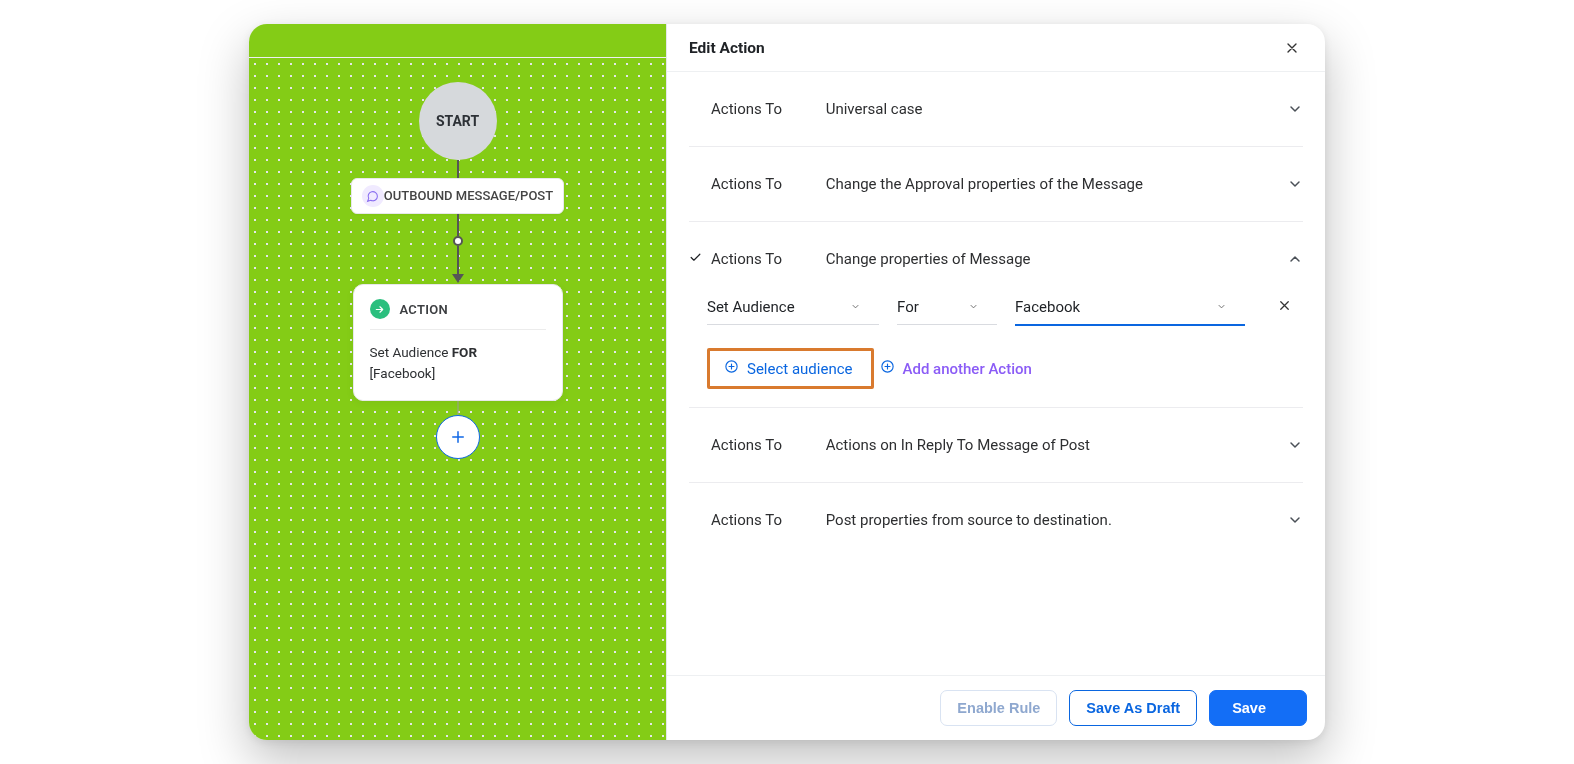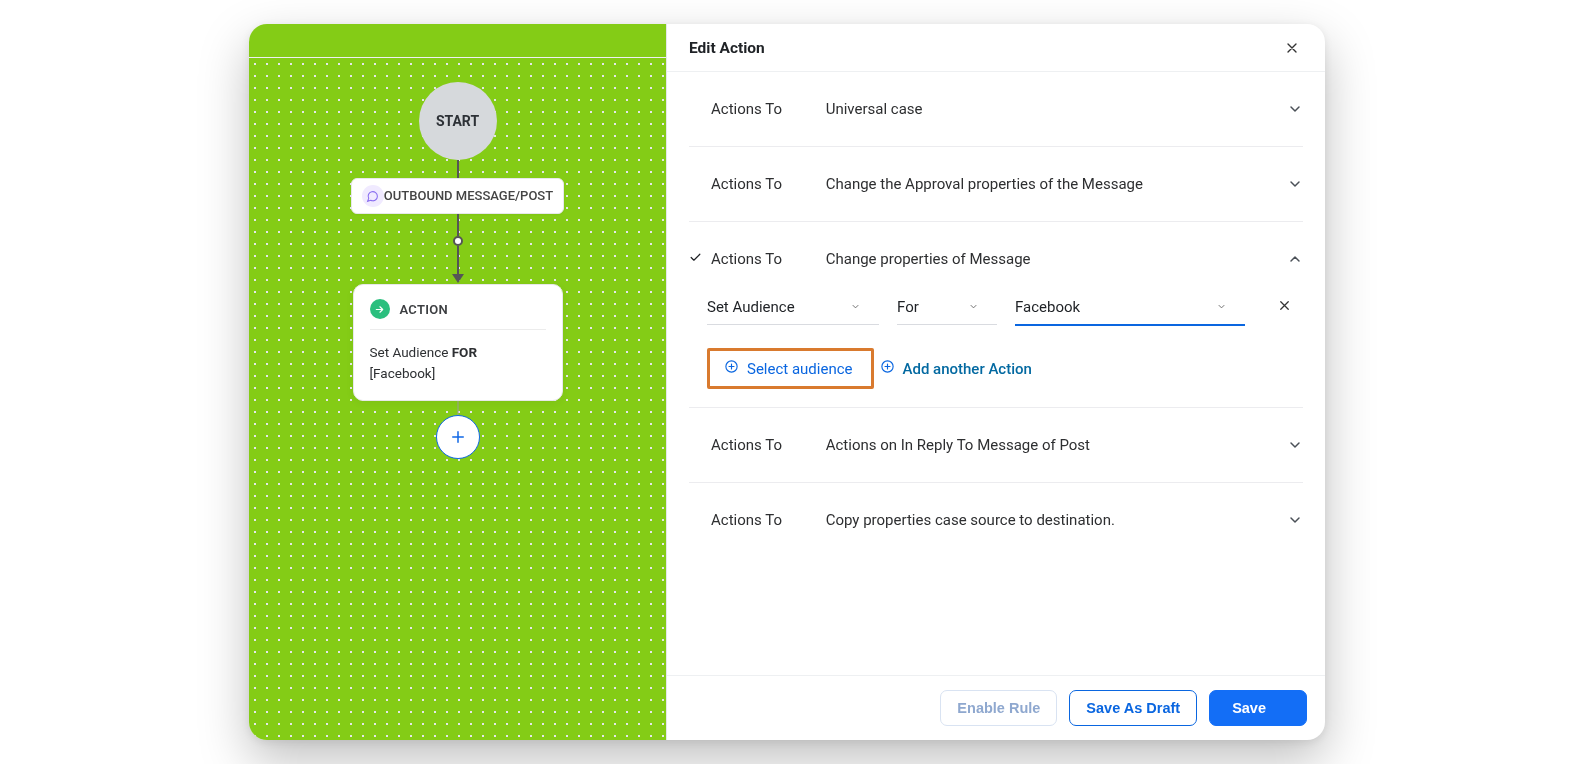--- a/index.html
+++ b/index.html
@@ -159,21 +159,21 @@
   border-radius:2px;
 }
 .pill-link {
   display:inline-flex; align-items:center; gap:8px;
   color:#0a66e0; font-size:15px; font-weight:400; cursor:pointer;
 }
 .pill-link .plus-ico svg { width:15px; height:15px; }
 .add-another {
   margin: 22px 0 8px 2px;
   display:inline-flex; align-items:center; gap:8px;
-  color:#0369a1; font-size:15px; font-weight:500; cursor:pointer;
+  color:#8b5cf6; font-size:15px; font-weight:500; cursor:pointer;
 }
 
 .footer {
   border-top:1px solid #eef0f2;
   padding: 14px 18px;
   display:flex; justify-content:flex-end; gap:12px;
 }
 .btn {
   padding: 9px 16px;
   border-radius:7px;
@@ -345,21 +345,21 @@
               <svg viewBox="0 0 24 24">
                 <path d="M6 9l6 6 6-6" stroke="#4a5057" stroke-width="2.2" fill="none" stroke-linecap="round" stroke-linejoin="round"></path>
               </svg>
             </span>
         </div>
         <div class="divider"></div>
 
         <div class="section-row" style="padding-bottom:20px">
           <div class="section-label">
             <span class="check"></span>
-            <span><span class="section-prefix">Actions To </span><span class="section-bold">Copy properties case source to destination.</span></span>
+            <span><span class="section-prefix">Actions To </span><span class="section-bold">Post properties from source to destination.</span></span>
           </div>
           <span class="chev">
               <svg viewBox="0 0 24 24">
                 <path d="M6 9l6 6 6-6" stroke="#4a5057" stroke-width="2.2" fill="none" stroke-linecap="round" stroke-linejoin="round"></path>
               </svg>
             </span>
         </div>
       </div>
 
       <div class="footer">

